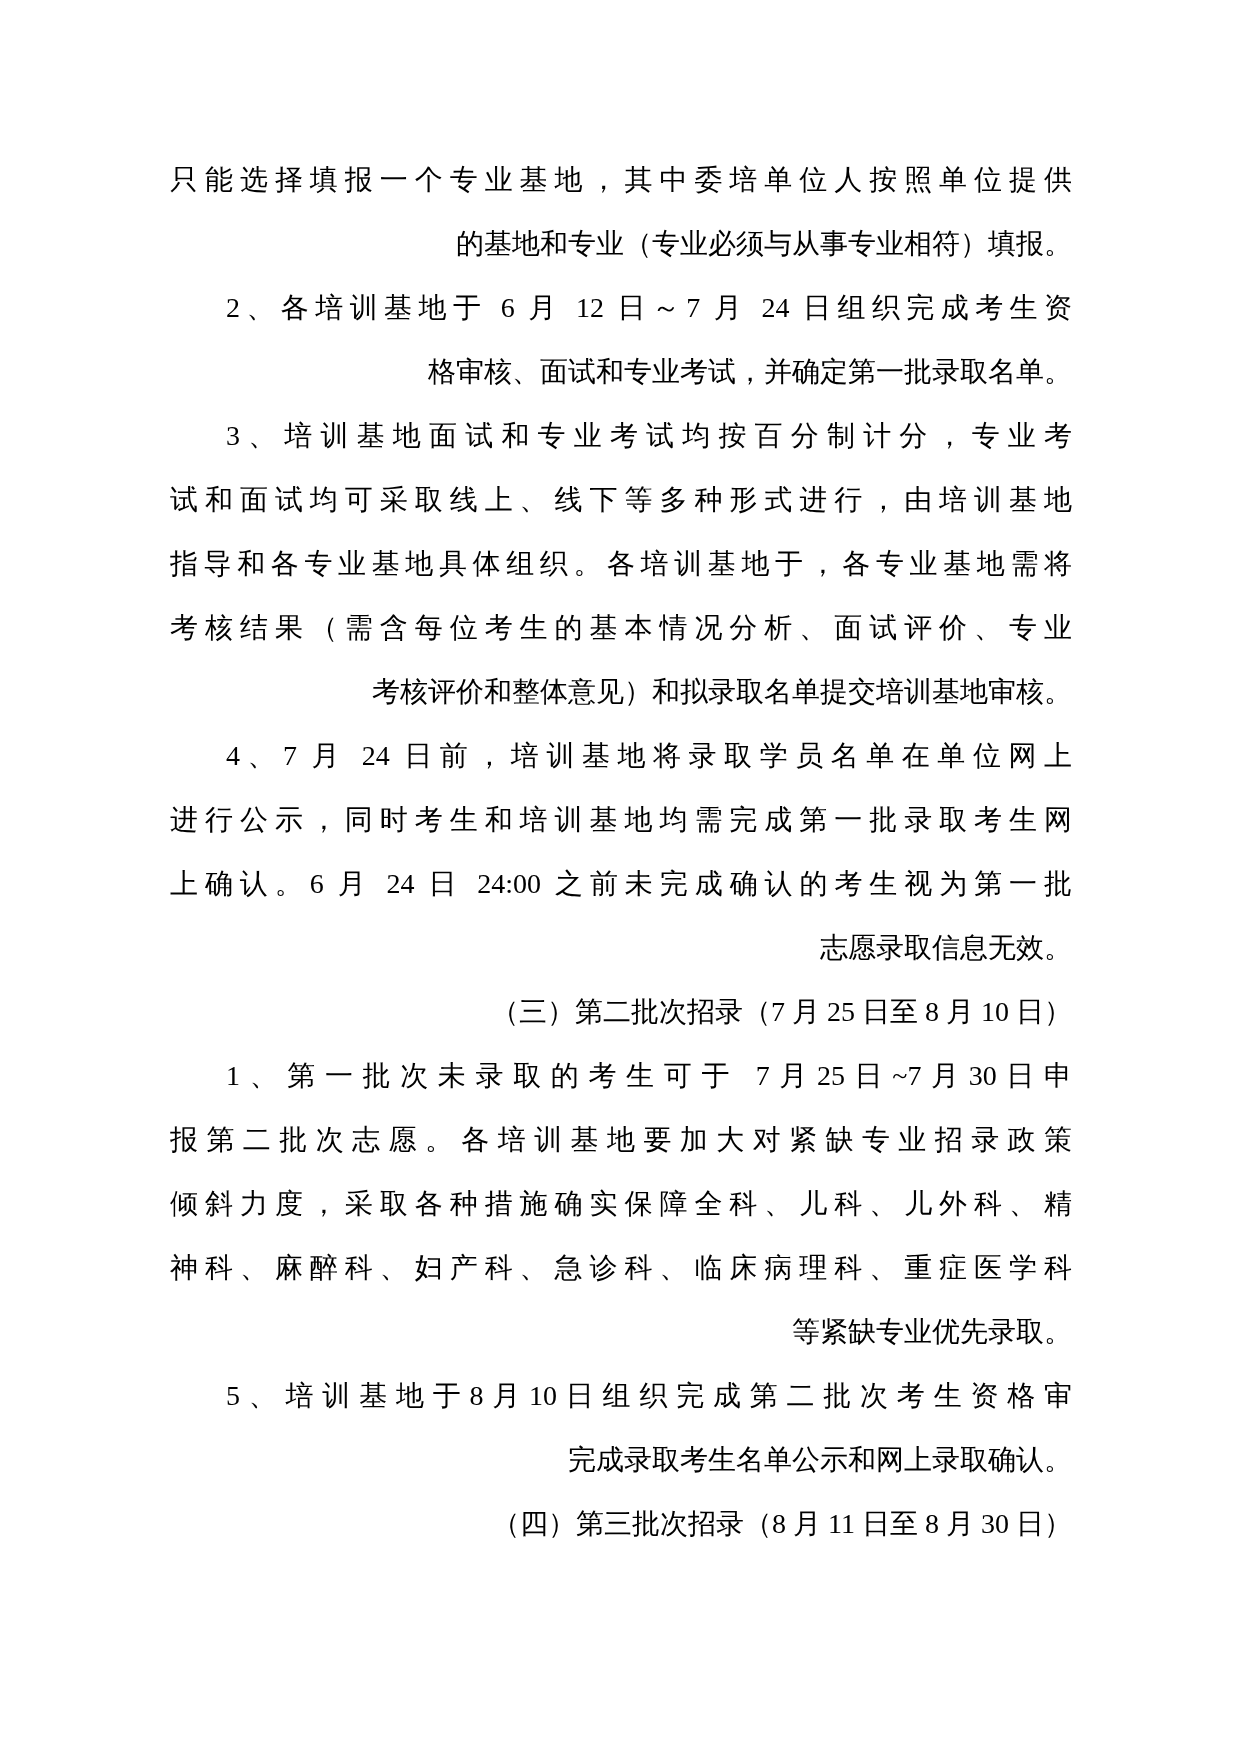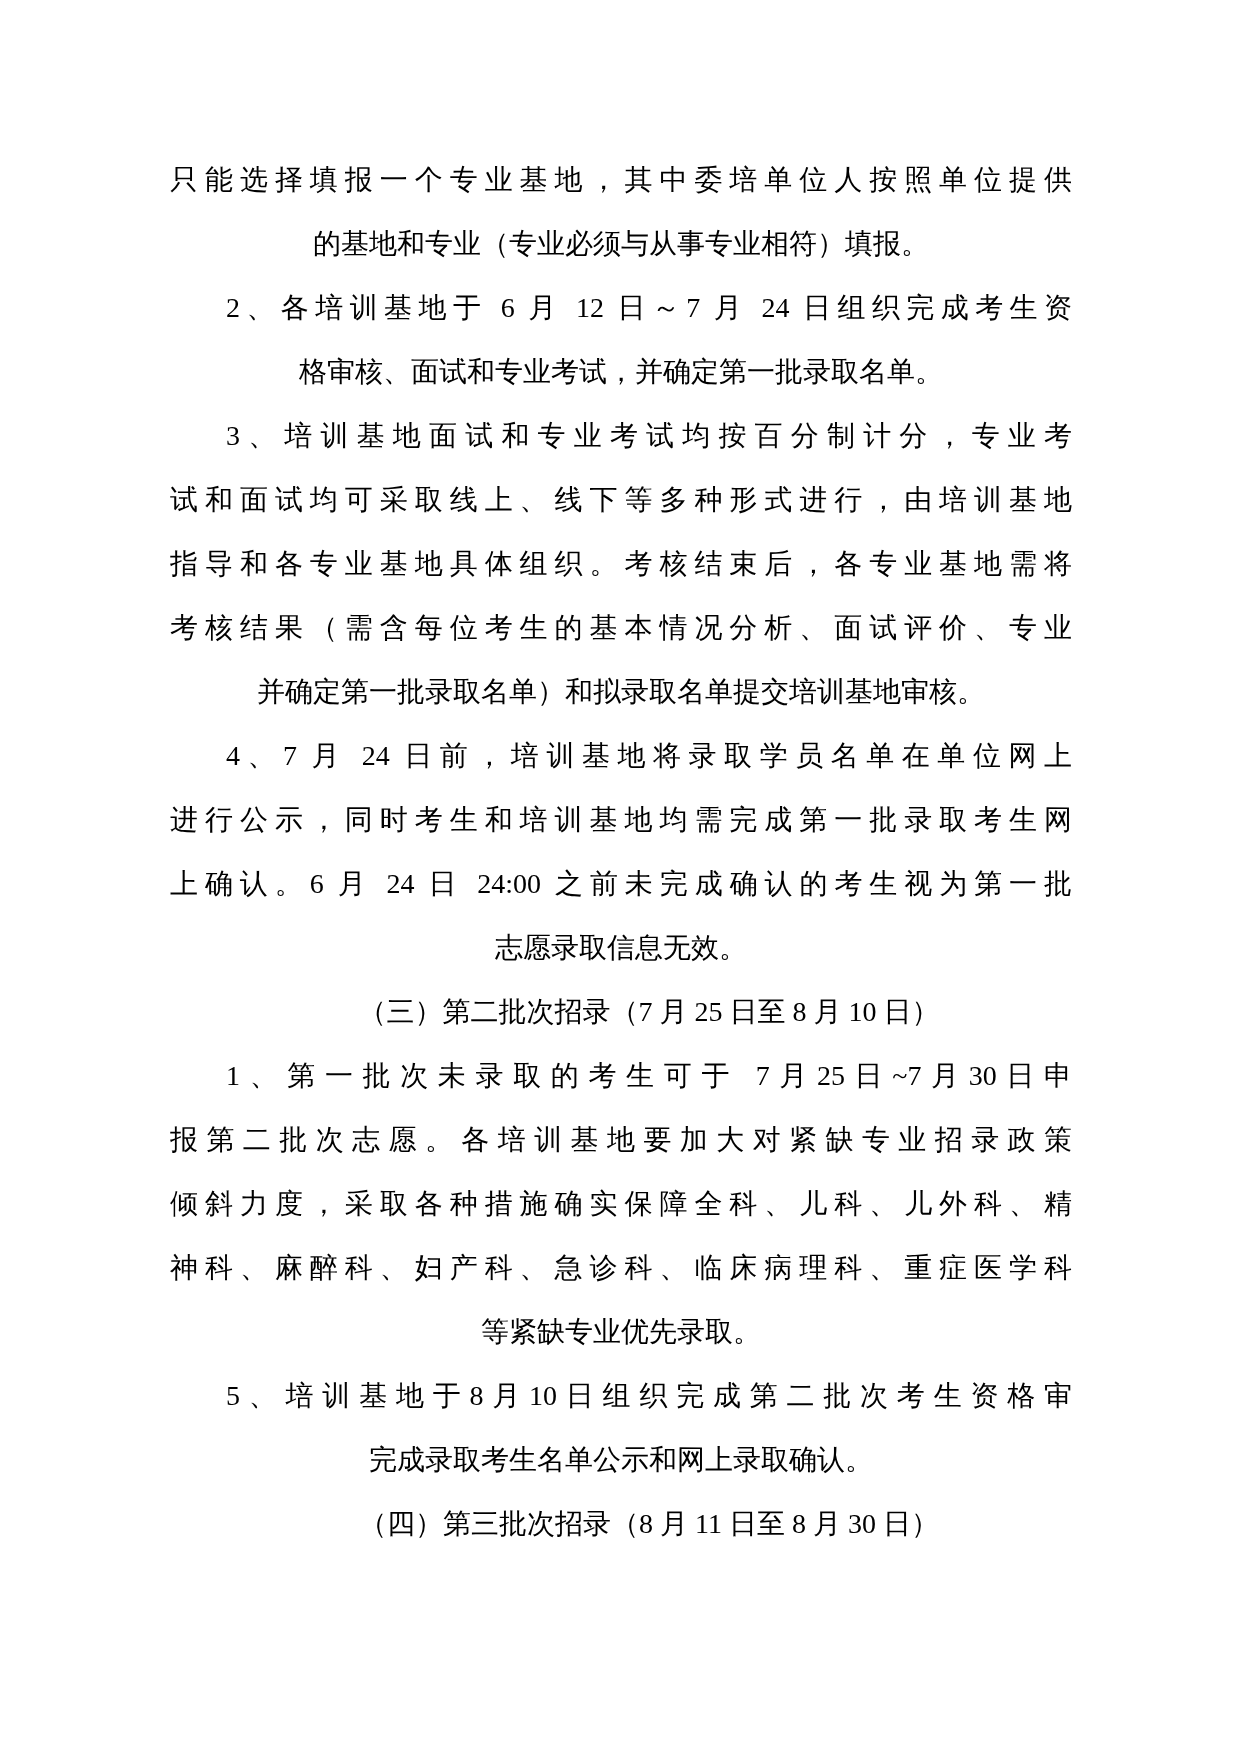--- a/index.html
+++ b/index.html
@@ -26,40 +26,40 @@
     line-height: 64px;
     white-space: normal;
   }
   
   .j {
     text-align: justify;
     text-align-last: justify;
     text-justify: inter-character;
   }
   
-  .e { text-align: center; }
+  .e { text-align: right; }
   
   .i { text-indent: 2em; }
   
   .h { font-weight: normal; }
 </style>
 </head>
 <body>
 
 <div class="page">
   <div class="doc">
     <div class="line j">只能选择填报一个专业基地，其中委培单位人按照单位提供</div>
     <div class="line e">的基地和专业（专业必须与从事专业相符）填报。</div>
     <div class="line j i">2、各培训基地于 6 月 12 日～7 月 24 日组织完成考生资</div>
     <div class="line e">格审核、面试和专业考试，并确定第一批录取名单。</div>
     <div class="line j i">3、培训基地面试和专业考试均按百分制计分，专业考</div>
     <div class="line j">试和面试均可采取线上、线下等多种形式进行，由培训基地</div>
-    <div class="line j">指导和各专业基地具体组织。考核结束后，各专业基地需将</div>
+    <div class="line j">指导和各专业基地具体组织。各培训基地于，各专业基地需将</div>
     <div class="line j">考核结果（需含每位考生的基本情况分析、面试评价、专业</div>
-    <div class="line e">并确定第一批录取名单）和拟录取名单提交培训基地审核。</div>
+    <div class="line e">考核评价和整体意见）和拟录取名单提交培训基地审核。</div>
     <div class="line j i">4、7 月 24 日前，培训基地将录取学员名单在单位网上</div>
     <div class="line j">进行公示，同时考生和培训基地均需完成第一批录取考生网</div>
     <div class="line j">上确认。6 月 24 日 24:00 之前未完成确认的考生视为第一批</div>
     <div class="line e">志愿录取信息无效。</div>
     <div class="line e i h">（三）第二批次招录（7 月 25 日至 8 月 10 日）</div>
     <div class="line j i">1、第一批次未录取的考生可于 7月25日~7月30日申</div>
     <div class="line j">报第二批次志愿。各培训基地要加大对紧缺专业招录政策</div>
     <div class="line j">倾斜力度，采取各种措施确实保障全科、儿科、儿外科、精</div>
     <div class="line j">神科、麻醉科、妇产科、急诊科、临床病理科、重症医学科</div>
     <div class="line e">等紧缺专业优先录取。</div>

